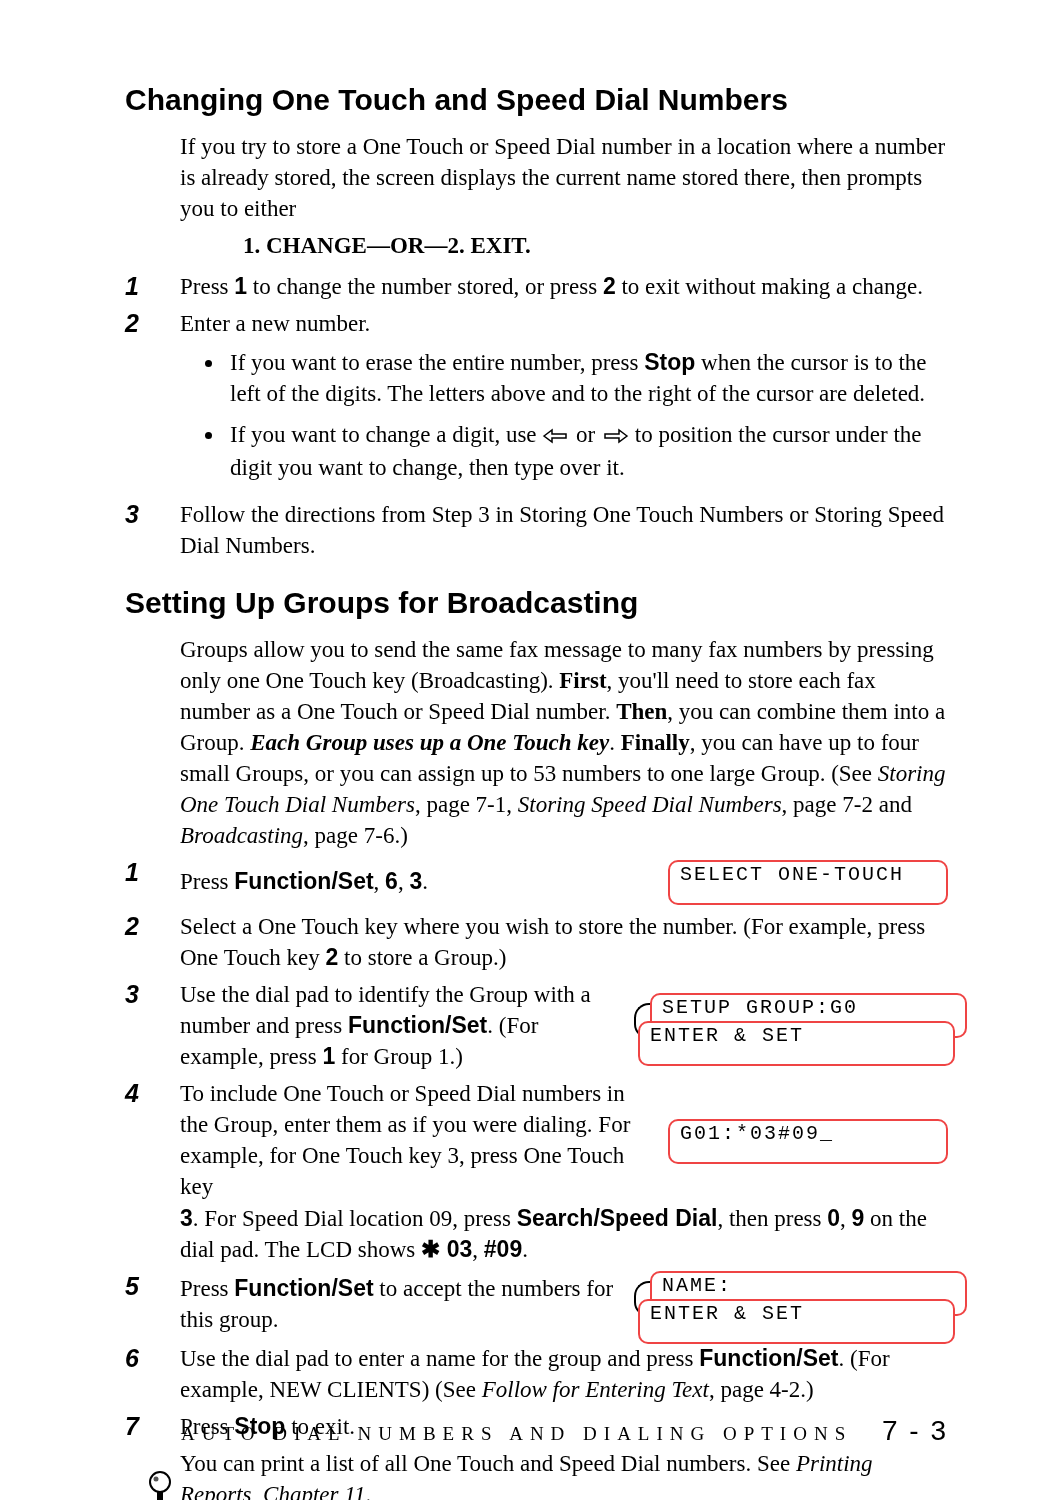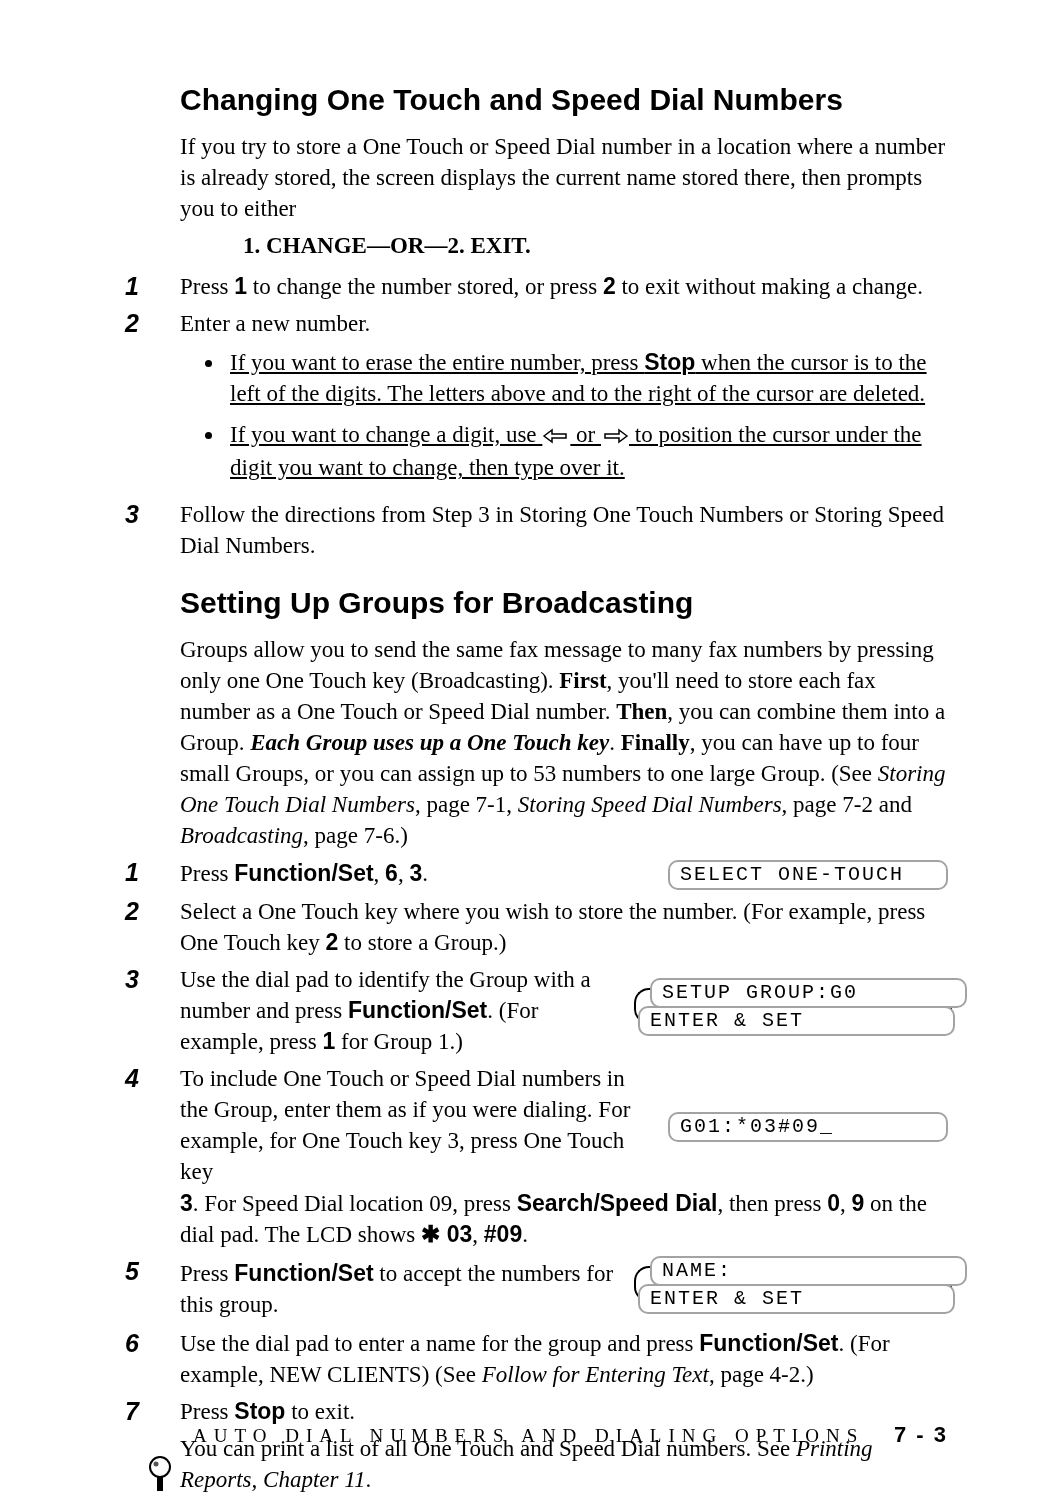--- a/index.html
+++ b/index.html
@@ -15,21 +15,20 @@
     position: relative;
     padding: 80px 110px 50px 125px;
     box-sizing: border-box;
     font-size: 23px;
     line-height: 1.35;
   }
   .heading {
     font-family: Arial, Helvetica, sans-serif;
     font-weight: bold;
     font-size: 30px;
-    margin-left: 55px;
     margin-bottom: 10px;
   }
   .intro {
     margin-left: 55px;
     margin-bottom: 4px;
   }
   .prompt {
     margin-left: 118px;
     font-weight: bold;
     margin-top: 6px;
@@ -59,42 +58,41 @@
   }
   .bold { font-weight: bold; }
   .bullets {
     list-style: disc;
     padding-left: 0;
     margin: 8px 0 0 45px;
   }
   .bullets li {
     margin-bottom: 10px;
     padding-left: 5px;
-    text-decoration: underline;
   }
   .sans-bold {
     font-family: Arial, Helvetica, sans-serif;
     font-weight: bold;
   }
   .italic-bold { font-style: italic; font-weight: bold; }
   .italic { font-style: italic; }
   .split-row {
     display: flex;
     align-items: center;
     gap: 20px;
   }
   .split-left { flex: 1 1 auto; }
   .split-right { flex: 0 0 auto; }
   .lcd {
     font-family: "Courier New", monospace;
     font-size: 20px;
     letter-spacing: 2px;
-    border: 2px solid #a3a3a3;
+    border: 2px solid #ef4444;
     border-radius: 10px;
-    padding: 1px 10px 1px 10px;
+    padding: 1px 10px 16px 10px;
     display: inline-block;
     min-width: 250px;
     box-sizing: border-box;
     line-height: 1.2;
     background: #fff;
     position: relative;
     white-space: nowrap;
   }
   .lcd-stack {
     position: relative;
@@ -145,24 +143,24 @@
   .footer {
     position: absolute;
     bottom: 50px;
     right: 110px;
     font-family: "Times New Roman", serif;
     font-size: 19px;
     letter-spacing: 7px;
   }
   .footer .pg {
     font-family: Arial, Helvetica, sans-serif;
-    font-weight: bold;
+    font-weight: normal;
     letter-spacing: 2px;
     margin-left: 18px;
-    font-size: 22px;
+    font-size: 28px;
   }
   .heading2 {
     margin-top: 22px;
   }
 </style>
 </head>
 <body>
 
 <div class="page">
 

